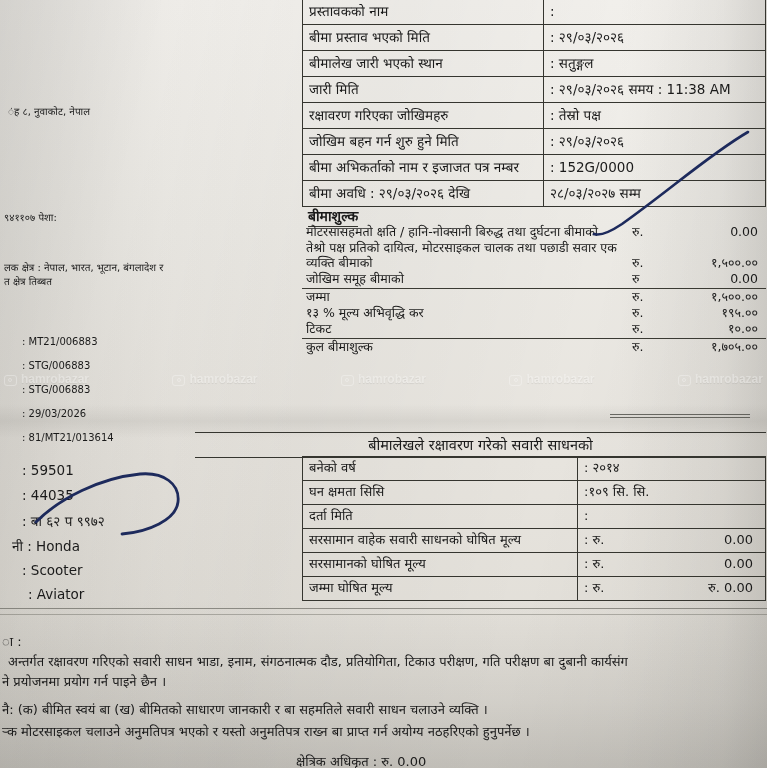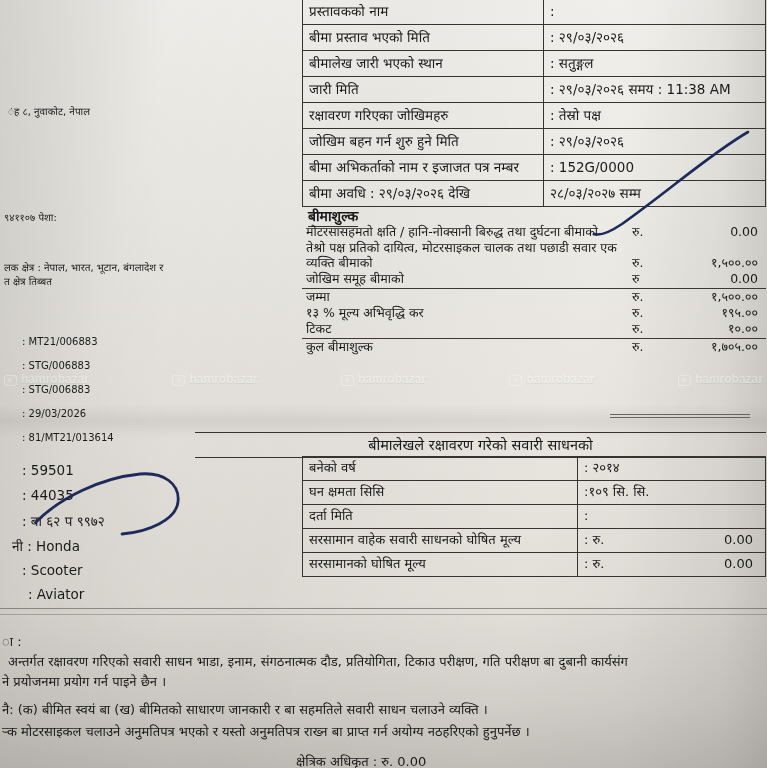--- a/index.html
+++ b/index.html
@@ -307,20 +307,27 @@
         <span style="float:right; padding-right:6px;">0.00</span>
       </td>
     </tr>
     <tr>
       <td class="lbl">सरसामानको घोषित मूल्य</td>
       <td class="val">
         <span>:  रु.</span>
         <span style="float:right; padding-right:6px;">0.00</span>
       </td>
     </tr>
+    <tr>
+      <td class="lbl">जम्मा घोषित मूल्य</td>
+      <td class="val">
+        <span>:  रु.</span>
+        <span style="float:right; padding-right:6px;">रु. 0.00</span>
+      </td>
+    </tr>
   </tbody>
     </table>
 
   <div class="vehicle-left" style="left:22px; top:462px;">:  59501</div>
   <div class="vehicle-left" style="left:22px; top:487px;">:  44035</div>
   <div class="vehicle-left" style="left:22px; top:512px;">:  बा ६२ प ९९७२</div>
   <div class="vehicle-left" style="left:12px; top:537px;">नी  :  Honda</div>
   <div class="vehicle-left" style="left:22px; top:562px;">:  Scooter</div>
   <div class="vehicle-left" style="left:28px; top:586px;">:  Aviator</div>
 

